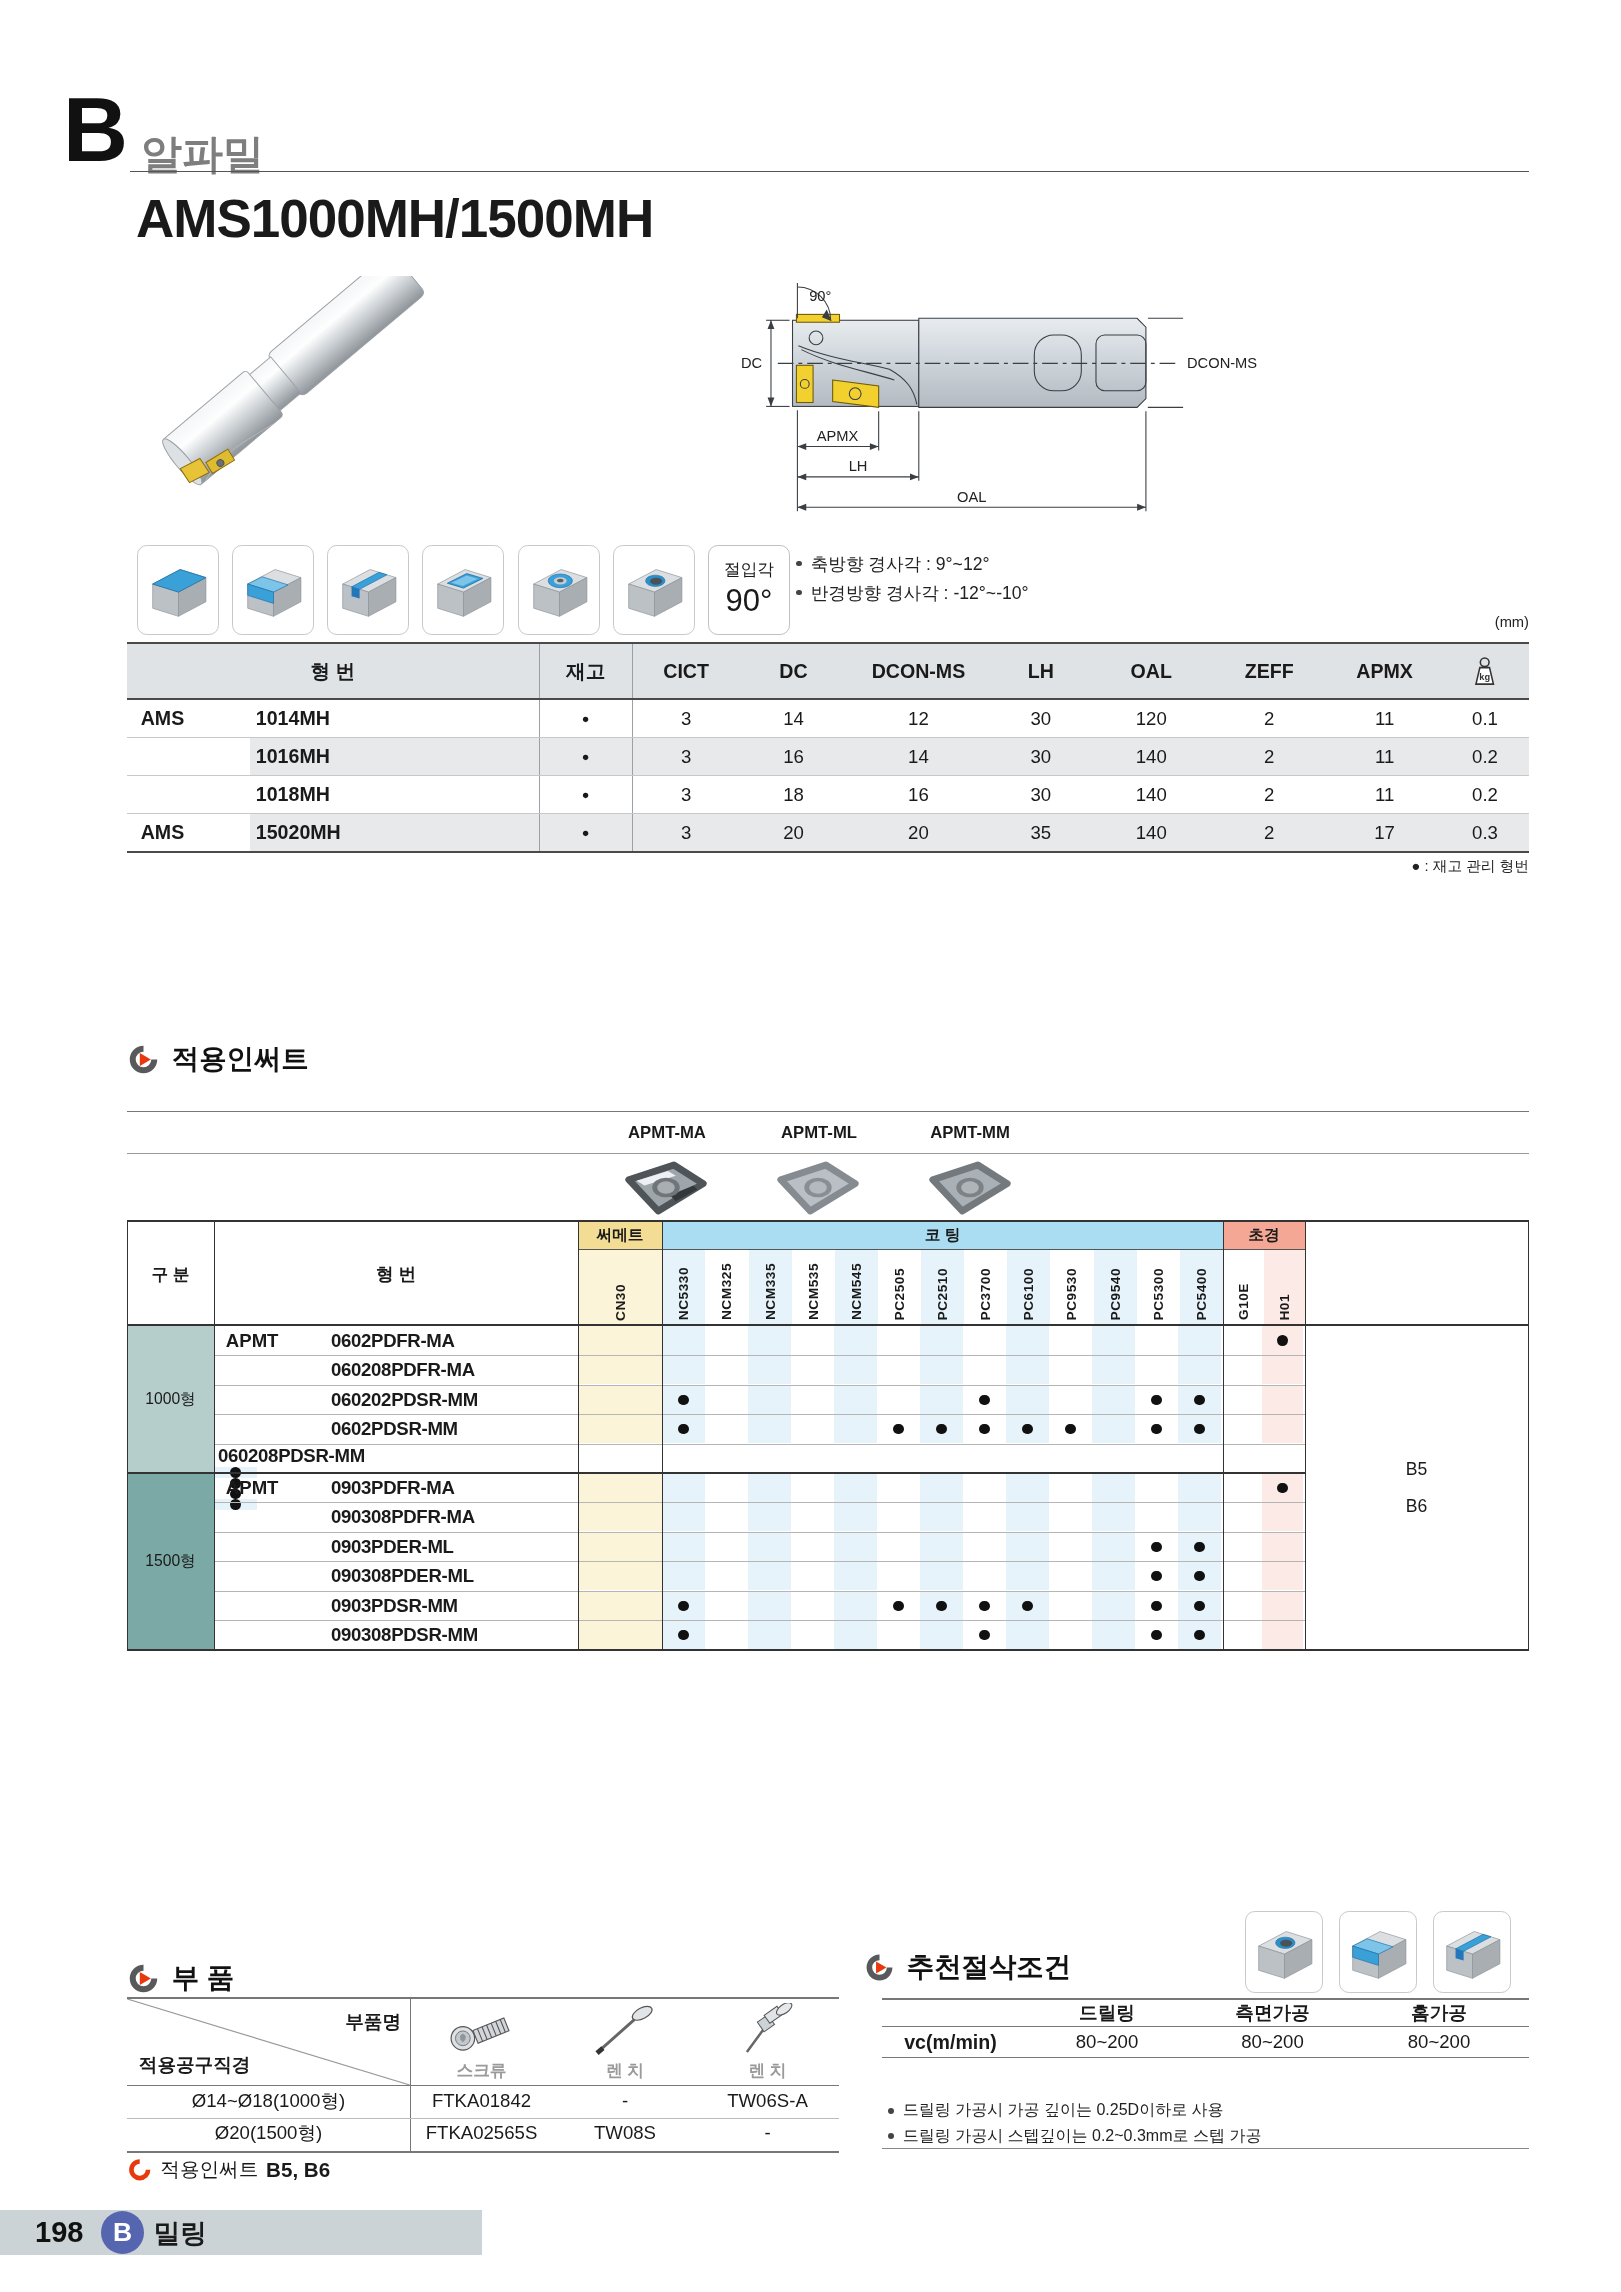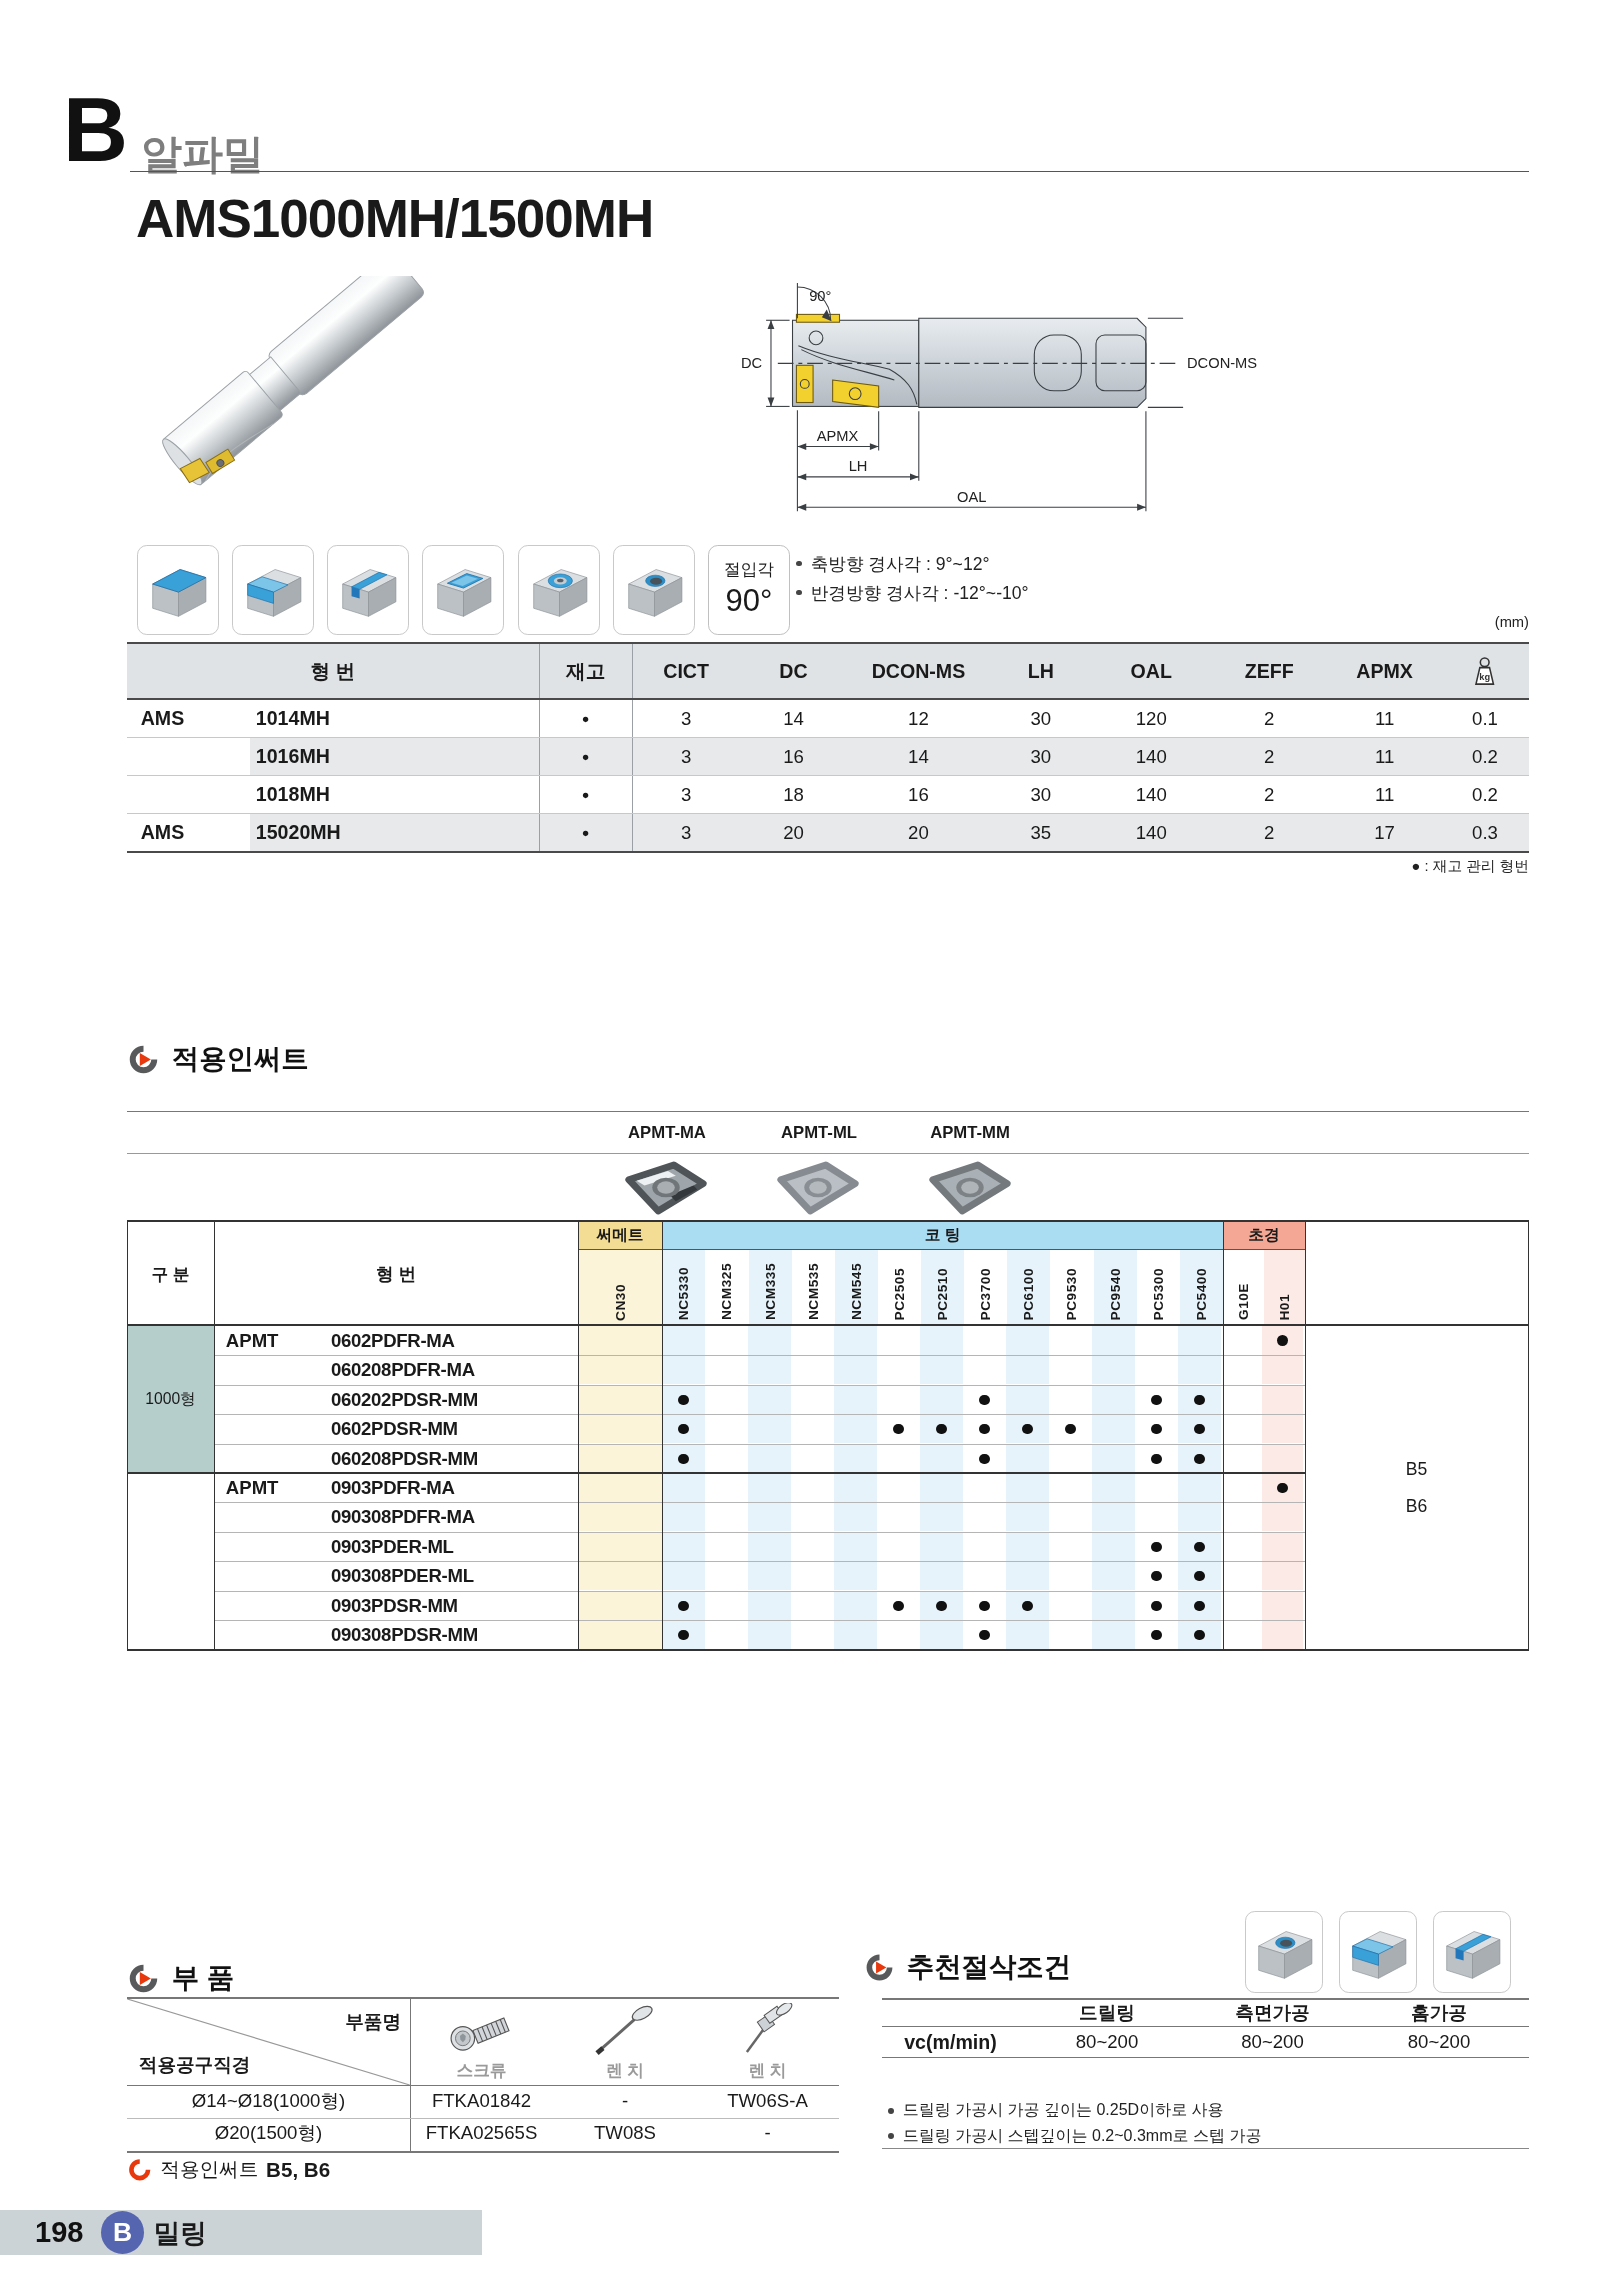--- a/index.html
+++ b/index.html
@@ -536,21 +536,21 @@
           <div class="icell" style="width: 43px; background: rgb(230, 243, 250);"></div>
           <div class="icell" style="width: 43px; background: rgb(255, 255, 255);">
             <div class="gdot"></div>
           </div>
           <div class="icell" style="width: 43px; background: rgb(230, 243, 250);">
             <div class="gdot"></div>
           </div>
           <div class="icell" style="width: 41px; background: rgb(255, 255, 255);"></div>
           <div class="icell" style="width: 41px; background: rgb(252, 234, 230);"></div>
         </div>
-        <div class="irow bt" style="top: 118px;">
+        <div class="irow bt" style="top: 118px; flex-direction: column;">
           <div class="icell i-apmt" style="width: 113px;"></div>
           <div class="icell i-model" style="width: 251px;">060208PDSR-MM</div>
           <div class="icell" style="width: 84px; background: rgb(252, 244, 216);"></div>
           <div class="icell" style="width: 43px; background: rgb(230, 243, 250);">
             <div class="gdot"></div>
           </div>
           <div class="icell" style="width: 43px; background: rgb(255, 255, 255);"></div>
           <div class="icell" style="width: 43px; background: rgb(230, 243, 250);"></div>
           <div class="icell" style="width: 43px; background: rgb(255, 255, 255);"></div>
           <div class="icell" style="width: 43px; background: rgb(230, 243, 250);"></div>
@@ -718,20 +718,21 @@
             <div class="gdot"></div>
           </div>
           <div class="icell" style="width: 43px; background: rgb(230, 243, 250);">
             <div class="gdot"></div>
           </div>
           <div class="icell" style="width: 41px; background: rgb(255, 255, 255);"></div>
           <div class="icell" style="width: 41px; background: rgb(252, 234, 230);"></div>
         </div>
       </div>
     <div class="grp" id="grp-1000" style="top:104px;height:147px;background:#b5cecb">1000형</div>
+    <div class="grp" id="grp-1500" style="top:251px;height:176px;background:#7ba9a6">1500형</div>
     <div id="page-cell">
         <div class="pg">B5</div>
         <div class="pg">B6</div>
       </div>
     <div class="hl-band"></div>
     <div class="hl" style="top:102px"></div>
     <div class="group-line"></div>
     <div class="vl" style="left:0"></div>
     <div class="vl" style="left:87px"></div>
     <div class="vl" style="left:451px"></div>

